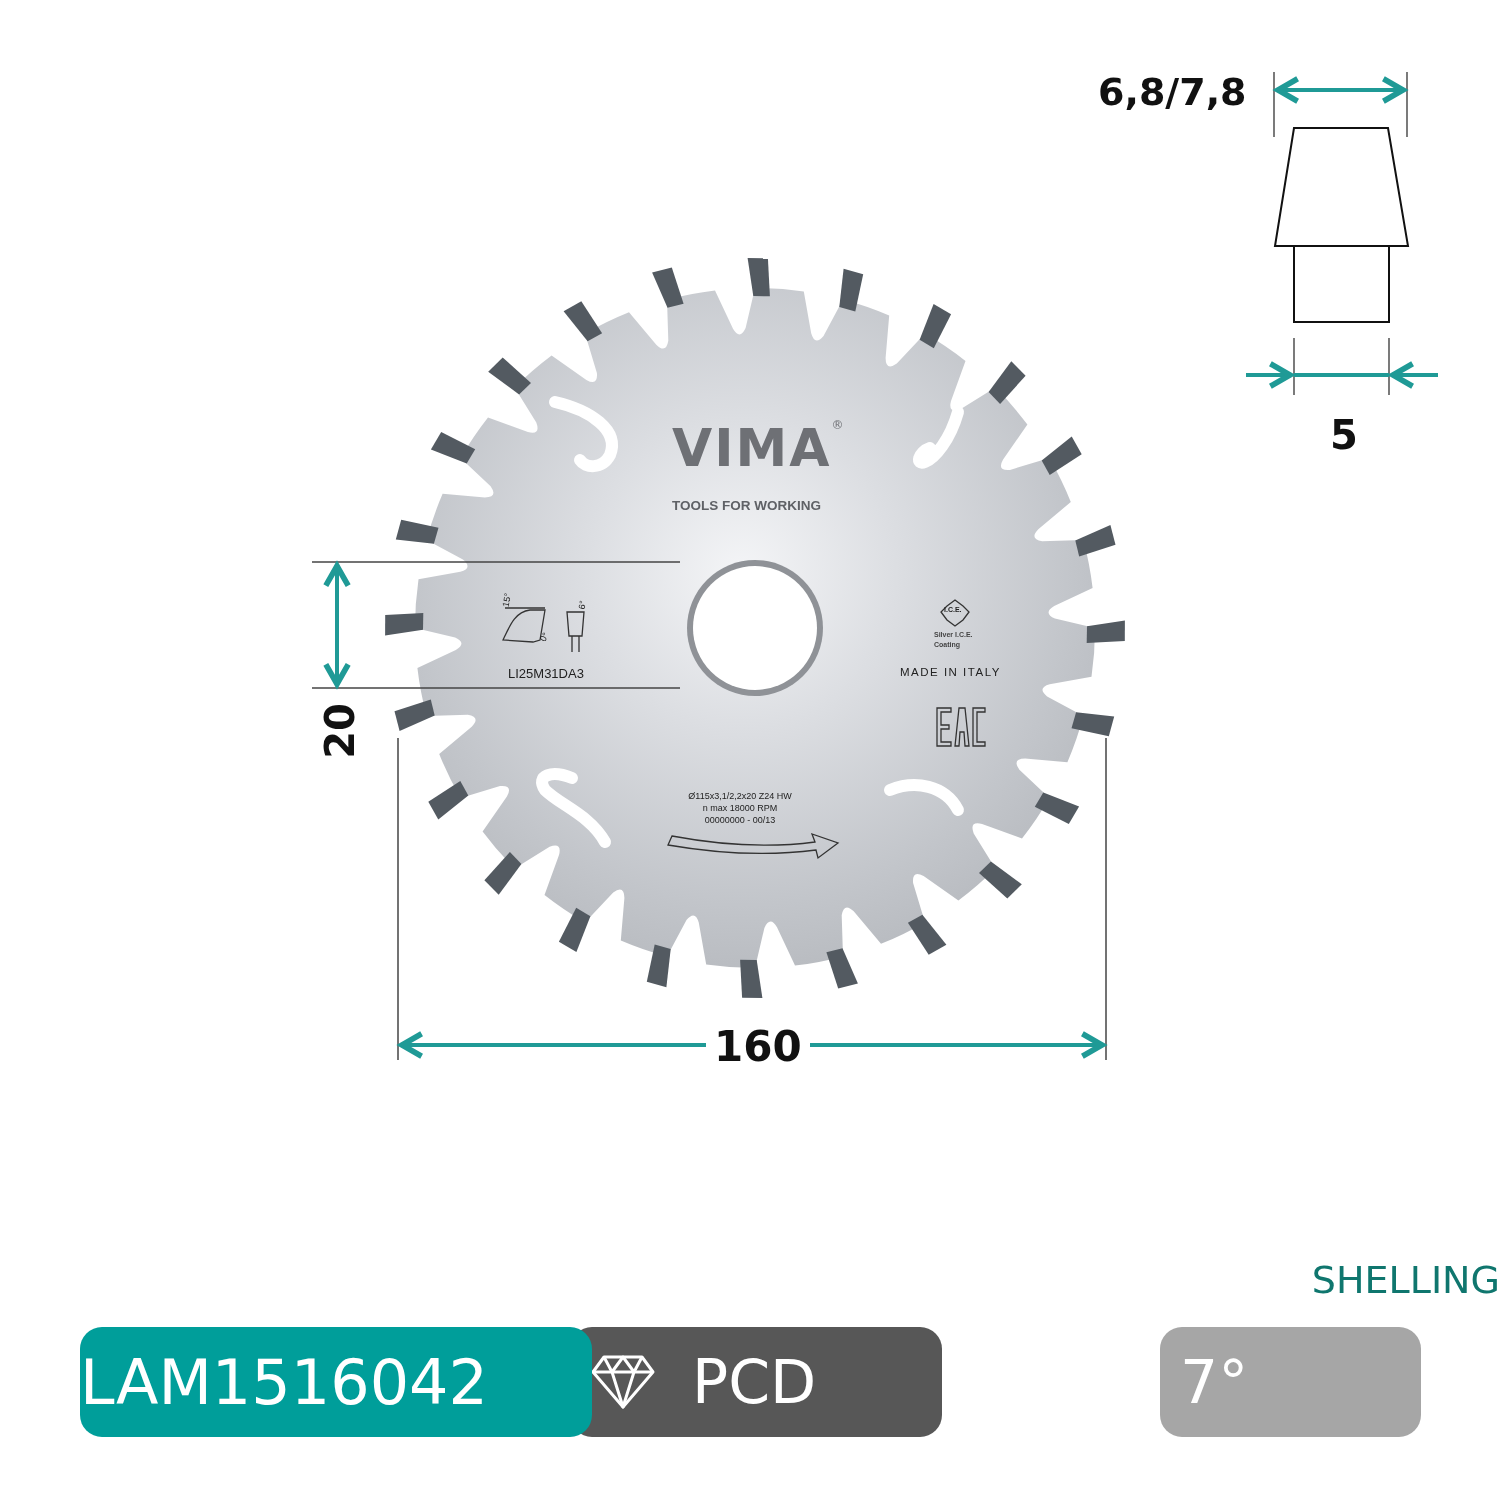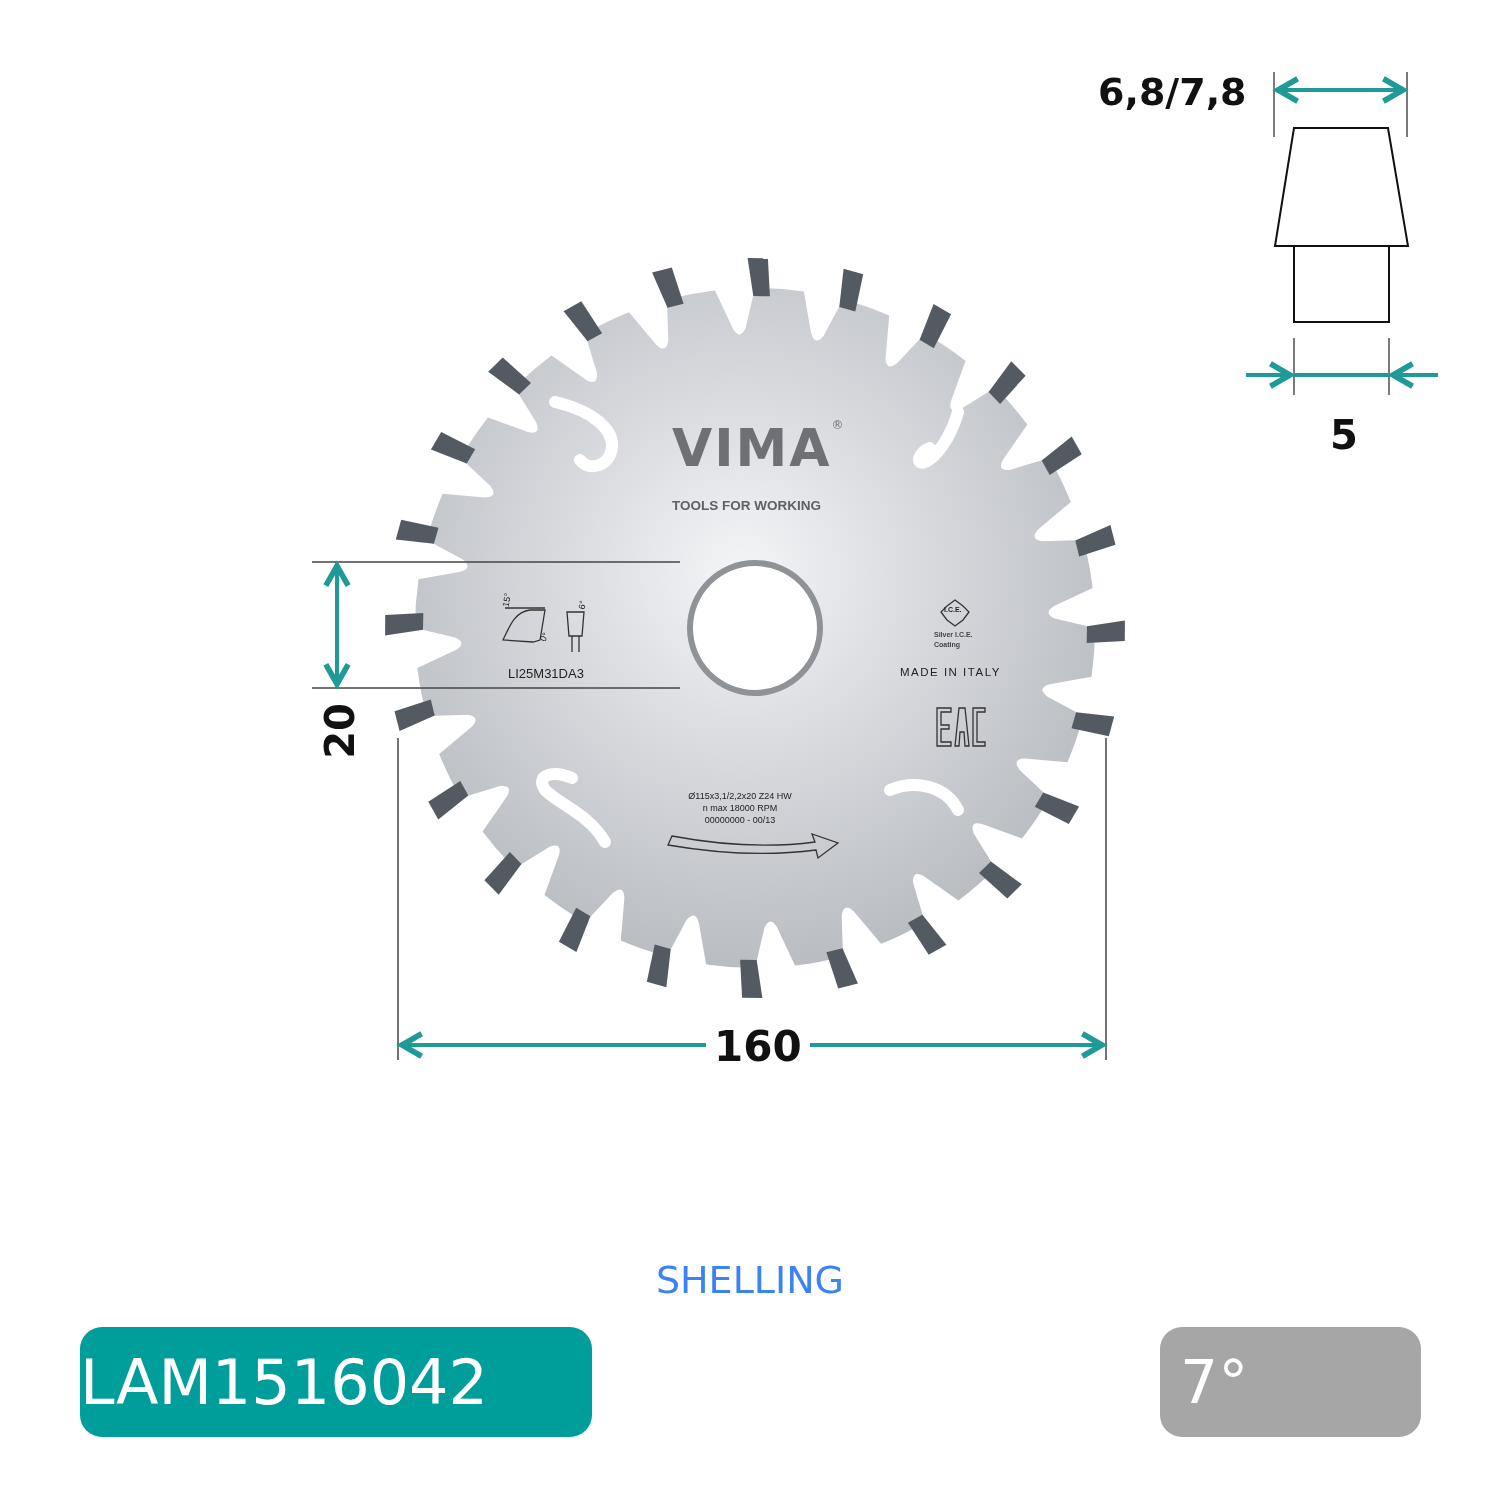--- a/index.html
+++ b/index.html
@@ -4,22 +4,22 @@
 <style>
   html, body { margin:0; padding:0; background:#ffffff; }
   body { width:1500px; height:1500px; position:relative; overflow:hidden;
          font-family:"Liberation Sans", sans-serif; }
   #drawing { position:absolute; left:0; top:0; width:1500px; height:1200px; }
   .dim-label { position:absolute; font-family:"DejaVu Sans", sans-serif; font-weight:bold; color:#111; }
   #dim-top { left:1098px; top:70px; font-size:38px; letter-spacing:0px; }
   #dim-5 { left:1330px; top:412px; font-size:40px; }
   #dim-180 { left:706px; top:1022px; font-size:42px; background:#fff; padding:0 8px; }
   #dim-20 { left:300px; top:708px; font-size:40px; transform:rotate(-90deg); transform-origin:center; width:80px; text-align:center; }
-  #category { position:absolute; left:0; width:1500px; top:1258px; text-align:center;
-              font-size:38px; color:#3b82f6; font-family:"DejaVu Sans", sans-serif; }
+  #category { position:absolute; left:0; width:1500px; top:1258px; text-align:right;
+              font-size:38px; color:#0f766e; font-family:"DejaVu Sans", sans-serif; }
   #bar { position:absolute; left:80px; top:1327px; width:1341px; height:110px; }
   .seg { position:absolute; top:0; height:110px; border-radius:22px; color:#fff;
          display:flex; align-items:center; justify-content:flex-start;
          font-family:"DejaVu Sans", sans-serif; font-size:60px; font-weight:normal; }
   #seg-code { left:0; width:512px; background:#009e9a; z-index:4; font-size:62px; }
   #seg-mat  { left:490px; width:372px; background:#575757; z-index:3; padding-left:20px; box-sizing:border-box; }
   #seg-z    { left:840px; width:265px; background:#767676; z-index:2; padding-left:20px; box-sizing:border-box; }
   #seg-ang  { left:1080px; width:261px; background:#a6a6a6; z-index:1; padding-left:20px; box-sizing:border-box; }
   .diamond { width:66px; height:56px; margin-right:36px; }
   .blade-txt { position:absolute; font-family:"Liberation Sans", sans-serif; color:#222; }
@@ -150,16 +150,27 @@
 <div class="dim-label" id="dim-5">5</div>
 <div class="dim-label" id="dim-180">160</div>
 <div class="dim-label" id="dim-20">20</div>
 
 <div id="category">SHELLING</div>
 
 <div id="bar">
   <div class="seg" id="seg-code">
     <span>LAM1516042</span>
   </div>
+  <div class="seg" id="seg-mat">
+    <svg class="diamond" viewBox="0 0 66 56">
+      <g fill="none" stroke="#fff" stroke-width="3" stroke-linejoin="round">
+        <polygon points="14,3 52,3 63,18 33,53 3,18"></polygon>
+        <line x1="3" y1="18" x2="63" y2="18"></line>
+        <polyline points="14,3 22,18 33,3 44,18 52,3"></polyline>
+        <polyline points="22,18 33,53 44,18"></polyline>
+      </g>
+    </svg>
+    <span>PCD</span>
+  </div>
   <div class="seg" id="seg-ang">
     <span>7°</span>
   </div>
 </div>
 
 </body></html>

